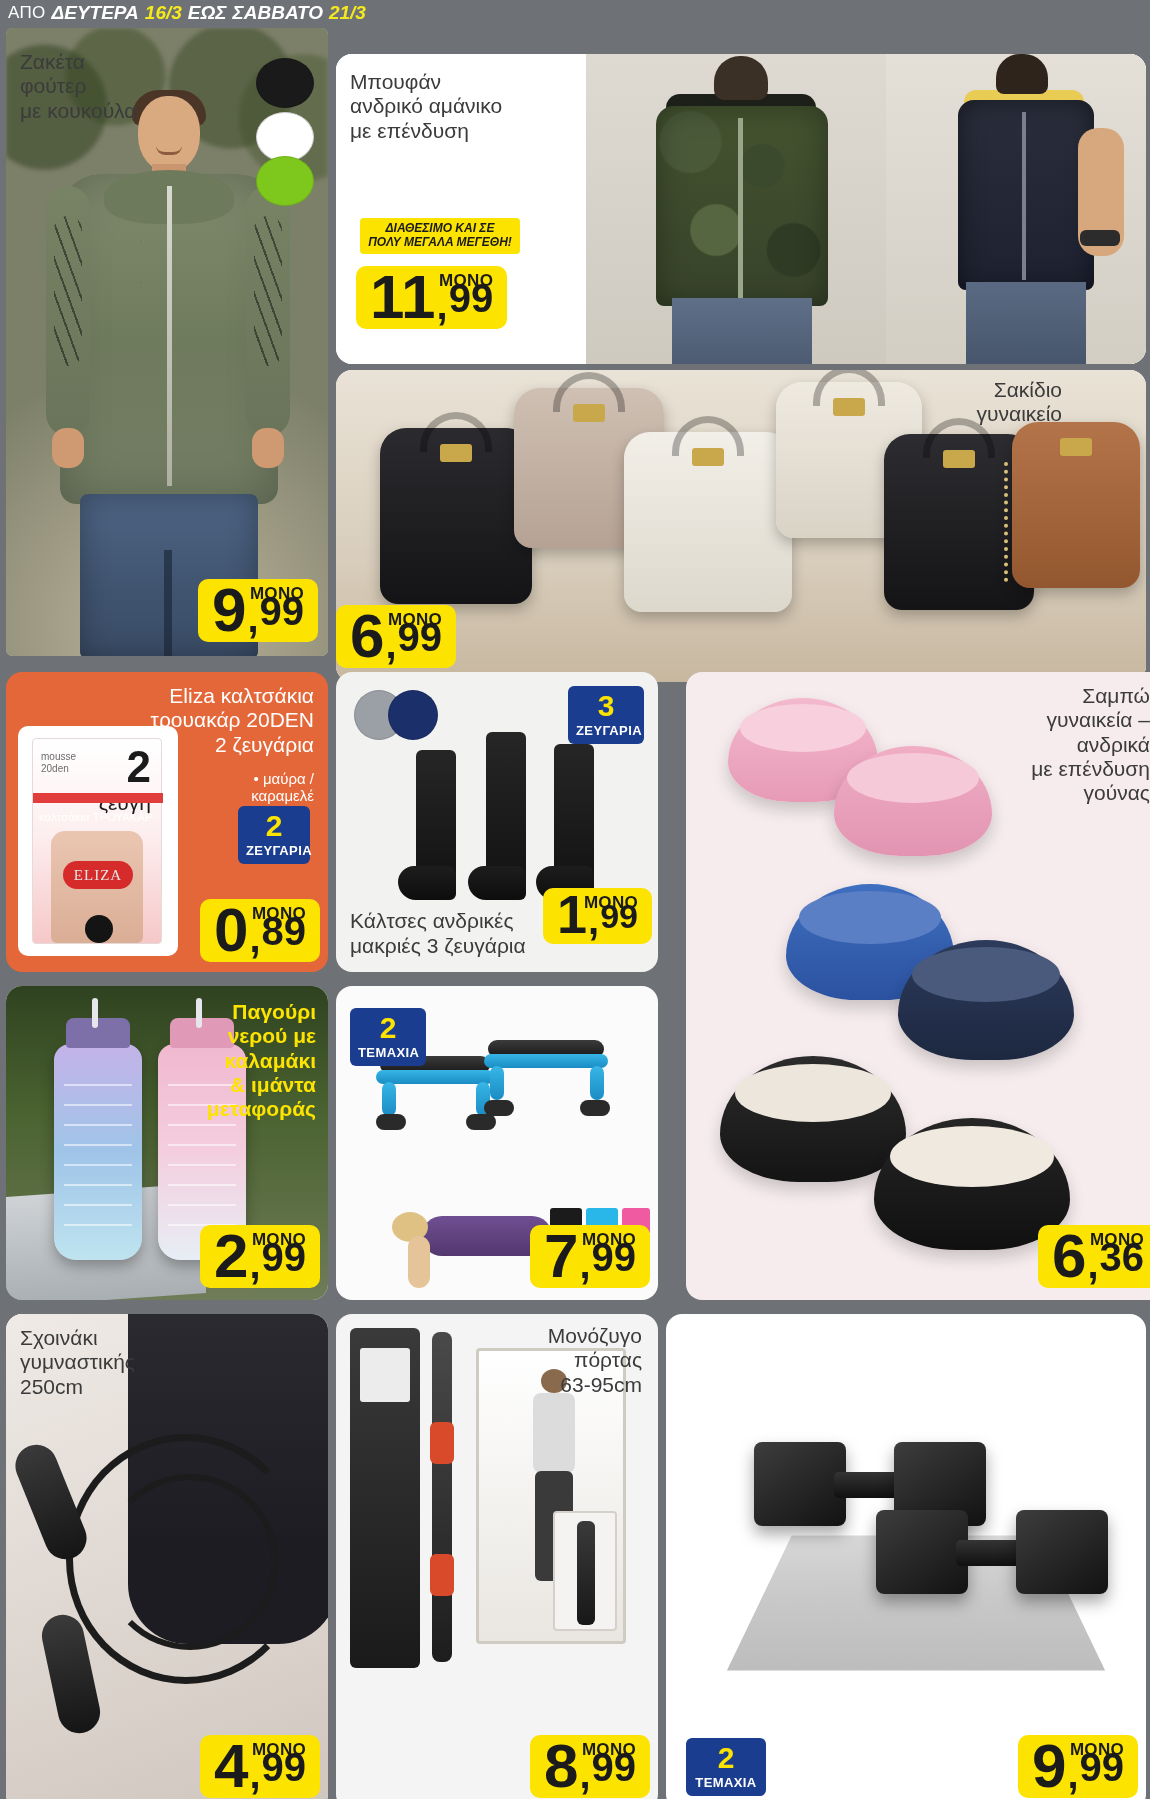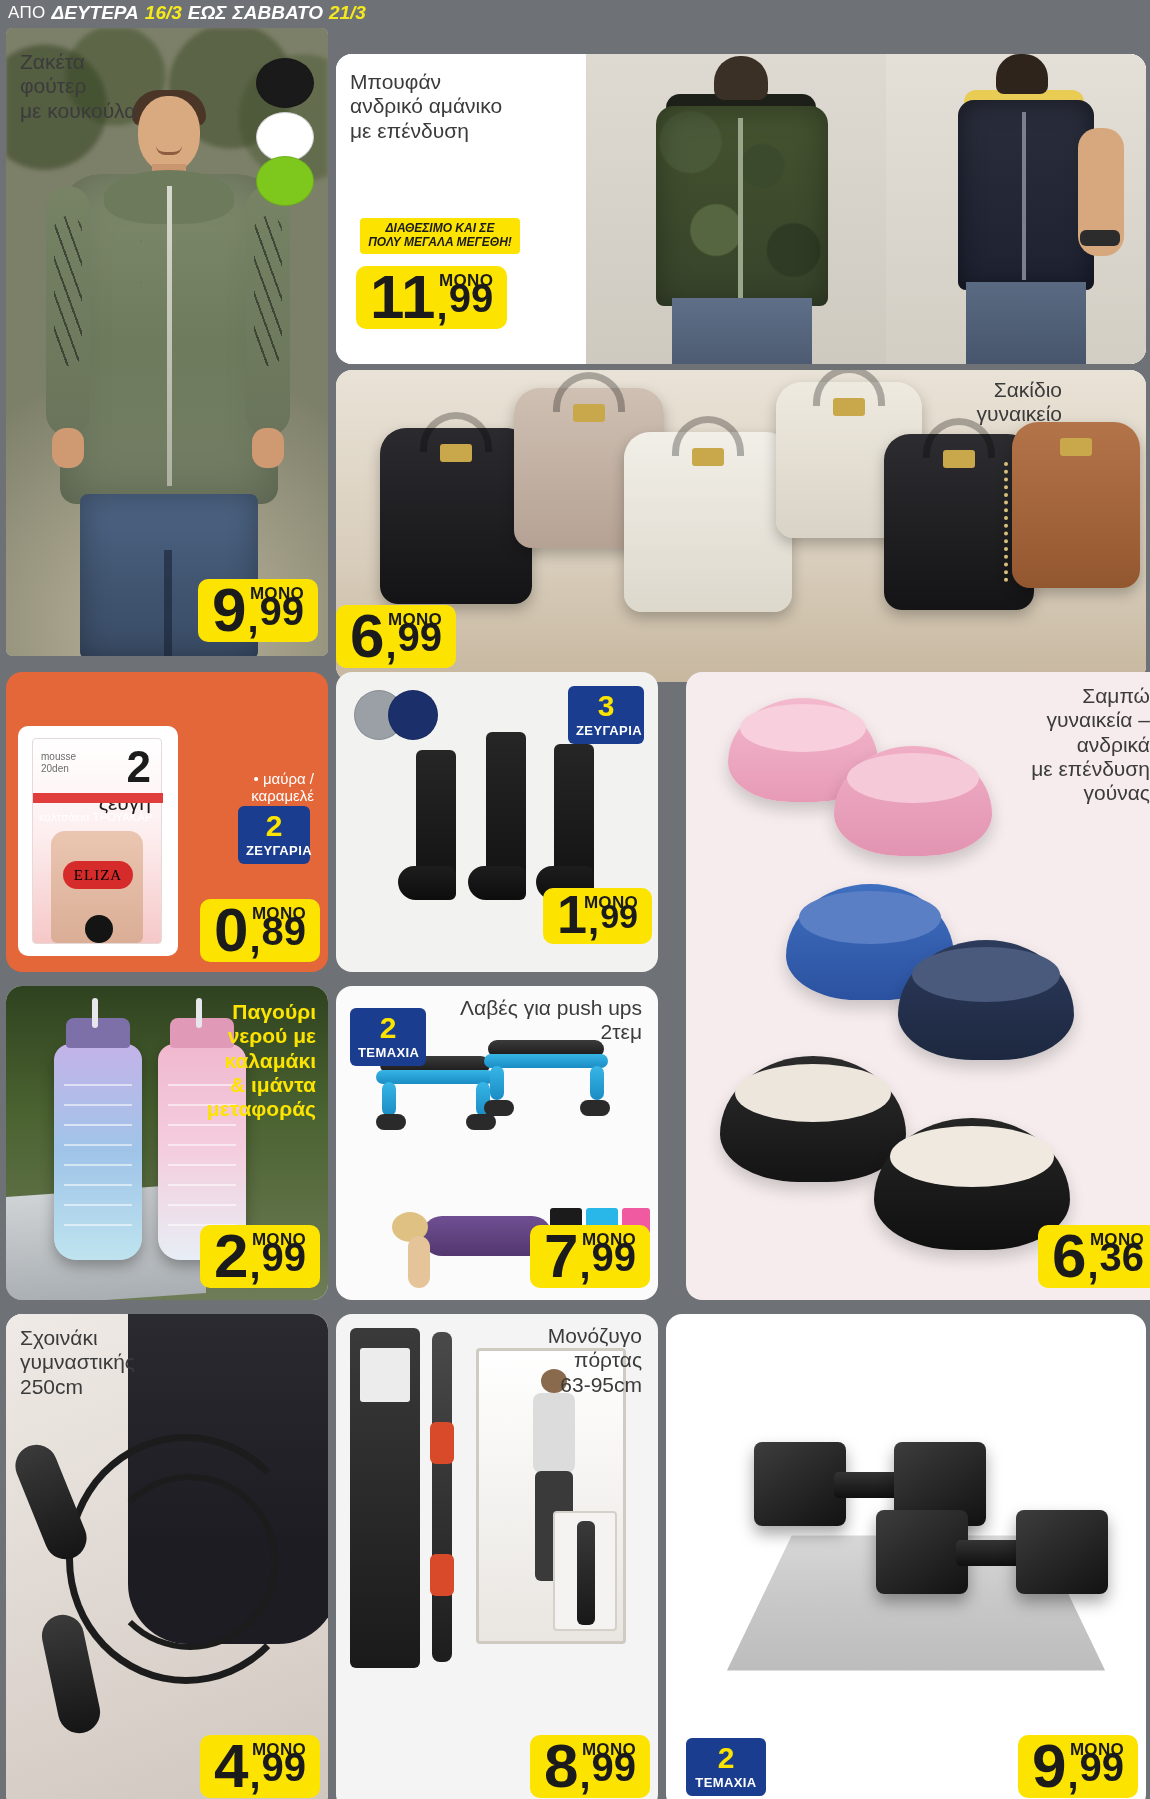--- a/index.html
+++ b/index.html
@@ -360,21 +360,21 @@
   .tights-legs {
     position:absolute; left:18px; top:92px; width:92px; height:112px;
     background:
       linear-gradient(180deg,#e9c4ae,#d9ac93);
     border-radius: 14px 14px 6px 6px;
     opacity:.95;
   }
   .tights-logo {
     position:absolute; left:30px; top:122px; width:70px; height:28px;
     background:#d62b2b; border-radius:14px;
-    color:#000000; font-family:"Liberation Serif",serif; font-size:15px;
+    color:#e5e5e5; font-family:"Liberation Serif",serif; font-size:15px;
     display:flex; align-items:center; justify-content:center; letter-spacing:1px;
   }
   .tights-dot {
     position:absolute; left:52px; top:176px; width:28px; height:28px;
     background:#141414; border-radius:50%;
   }
 
   
   #card-socks { left: 336px; top: 646px; width: 322px; height: 300px; background:#f2f2f0; }
   .sock {
@@ -700,20 +700,23 @@
 20den</div>
         <div class="tights-num">2</div>
         <div class="tights-zeygi">ζεύγη</div>
         <div class="tights-redbar"></div>
         <div class="tights-kaltsakia">καλτσάκια ΤΡΟΥΑΚΑΡ</div>
         <div class="tights-legs"></div>
         <div class="tights-logo">ELIZA</div>
         <div class="tights-dot"></div>
       </div>
     </div>
+    <div class="label right" style="right:14px; top:12px; color:#ffffff;">Eliza καλτσάκια
+τρουακάρ 20DEN
+2 ζευγάρια</div>
     <div class="label right" style="right:14px; top:98px; color:#ffffff; font-size:15px;">• μαύρα /
 καραμελέ</div>
     <div class="qty-flag" style="right:18px; top:134px; width:72px;">
       <span class="qnum">2</span>
       <span class="qtxt">ΖΕΥΓΑΡΙΑ</span>
     </div>
     <div class="price" style="right:8px; bottom:10px;">
       <span class="mono">ΜΟΝΟ</span>
       <span class="int">0</span>
       <span class="sep">,</span>
@@ -732,20 +735,22 @@
       <div class="sock" id="sock3">
           <div class="foot"></div>
         </div>
     </div>
     <div class="swatch" style="left:18px; top:18px; width:50px; height:50px; background:#9aa0a6;"></div>
     <div class="swatch" style="left:52px; top:18px; width:50px; height:50px; background:#1b2f6b;"></div>
     <div class="qty-flag" style="right:14px; top:14px; width:76px;">
       <span class="qnum">3</span>
       <span class="qtxt">ΖΕΥΓΑΡΙΑ</span>
     </div>
+    <div class="label" style="left:14px; bottom:14px;">Κάλτσες ανδρικές
+μακριές 3 ζευγάρια</div>
     <div class="price small" style="right:6px; bottom:28px;">
       <span class="mono">ΜΟΝΟ</span>
       <span class="int">1</span>
       <span class="sep">,</span>
       <span class="dec">99</span>
     </div>
   </div>
 
   <div class="card" id="card-slippers">
     <div>
@@ -829,22 +834,20 @@
         <div class="pb-foot" style="right:0; top:60px;"></div>
       </div>
       <div class="woman">
         <div class="w-torso"></div>
         <div class="w-legs"></div>
         <div class="w-head"></div>
         <div class="w-arm"></div>
         <div class="w-shoe"></div>
       </div>
     </div>
-    <div class="label right" style="right:16px; top:10px;">Λαβές για push ups
-2τεμ</div>
     <div class="qty-flag" style="left:14px; top:22px; width:76px;">
       <span class="qnum">2</span>
       <span class="qtxt">ΤΕΜΑΧΙΑ</span>
     </div>
     <div class="sw-square sq1"></div>
     <div class="sw-square sq2"></div>
     <div class="sw-square sq3"></div>
     <div class="price" style="right:8px; bottom:12px;">
       <span class="mono">ΜΟΝΟ</span>
       <span class="int">7</span>

